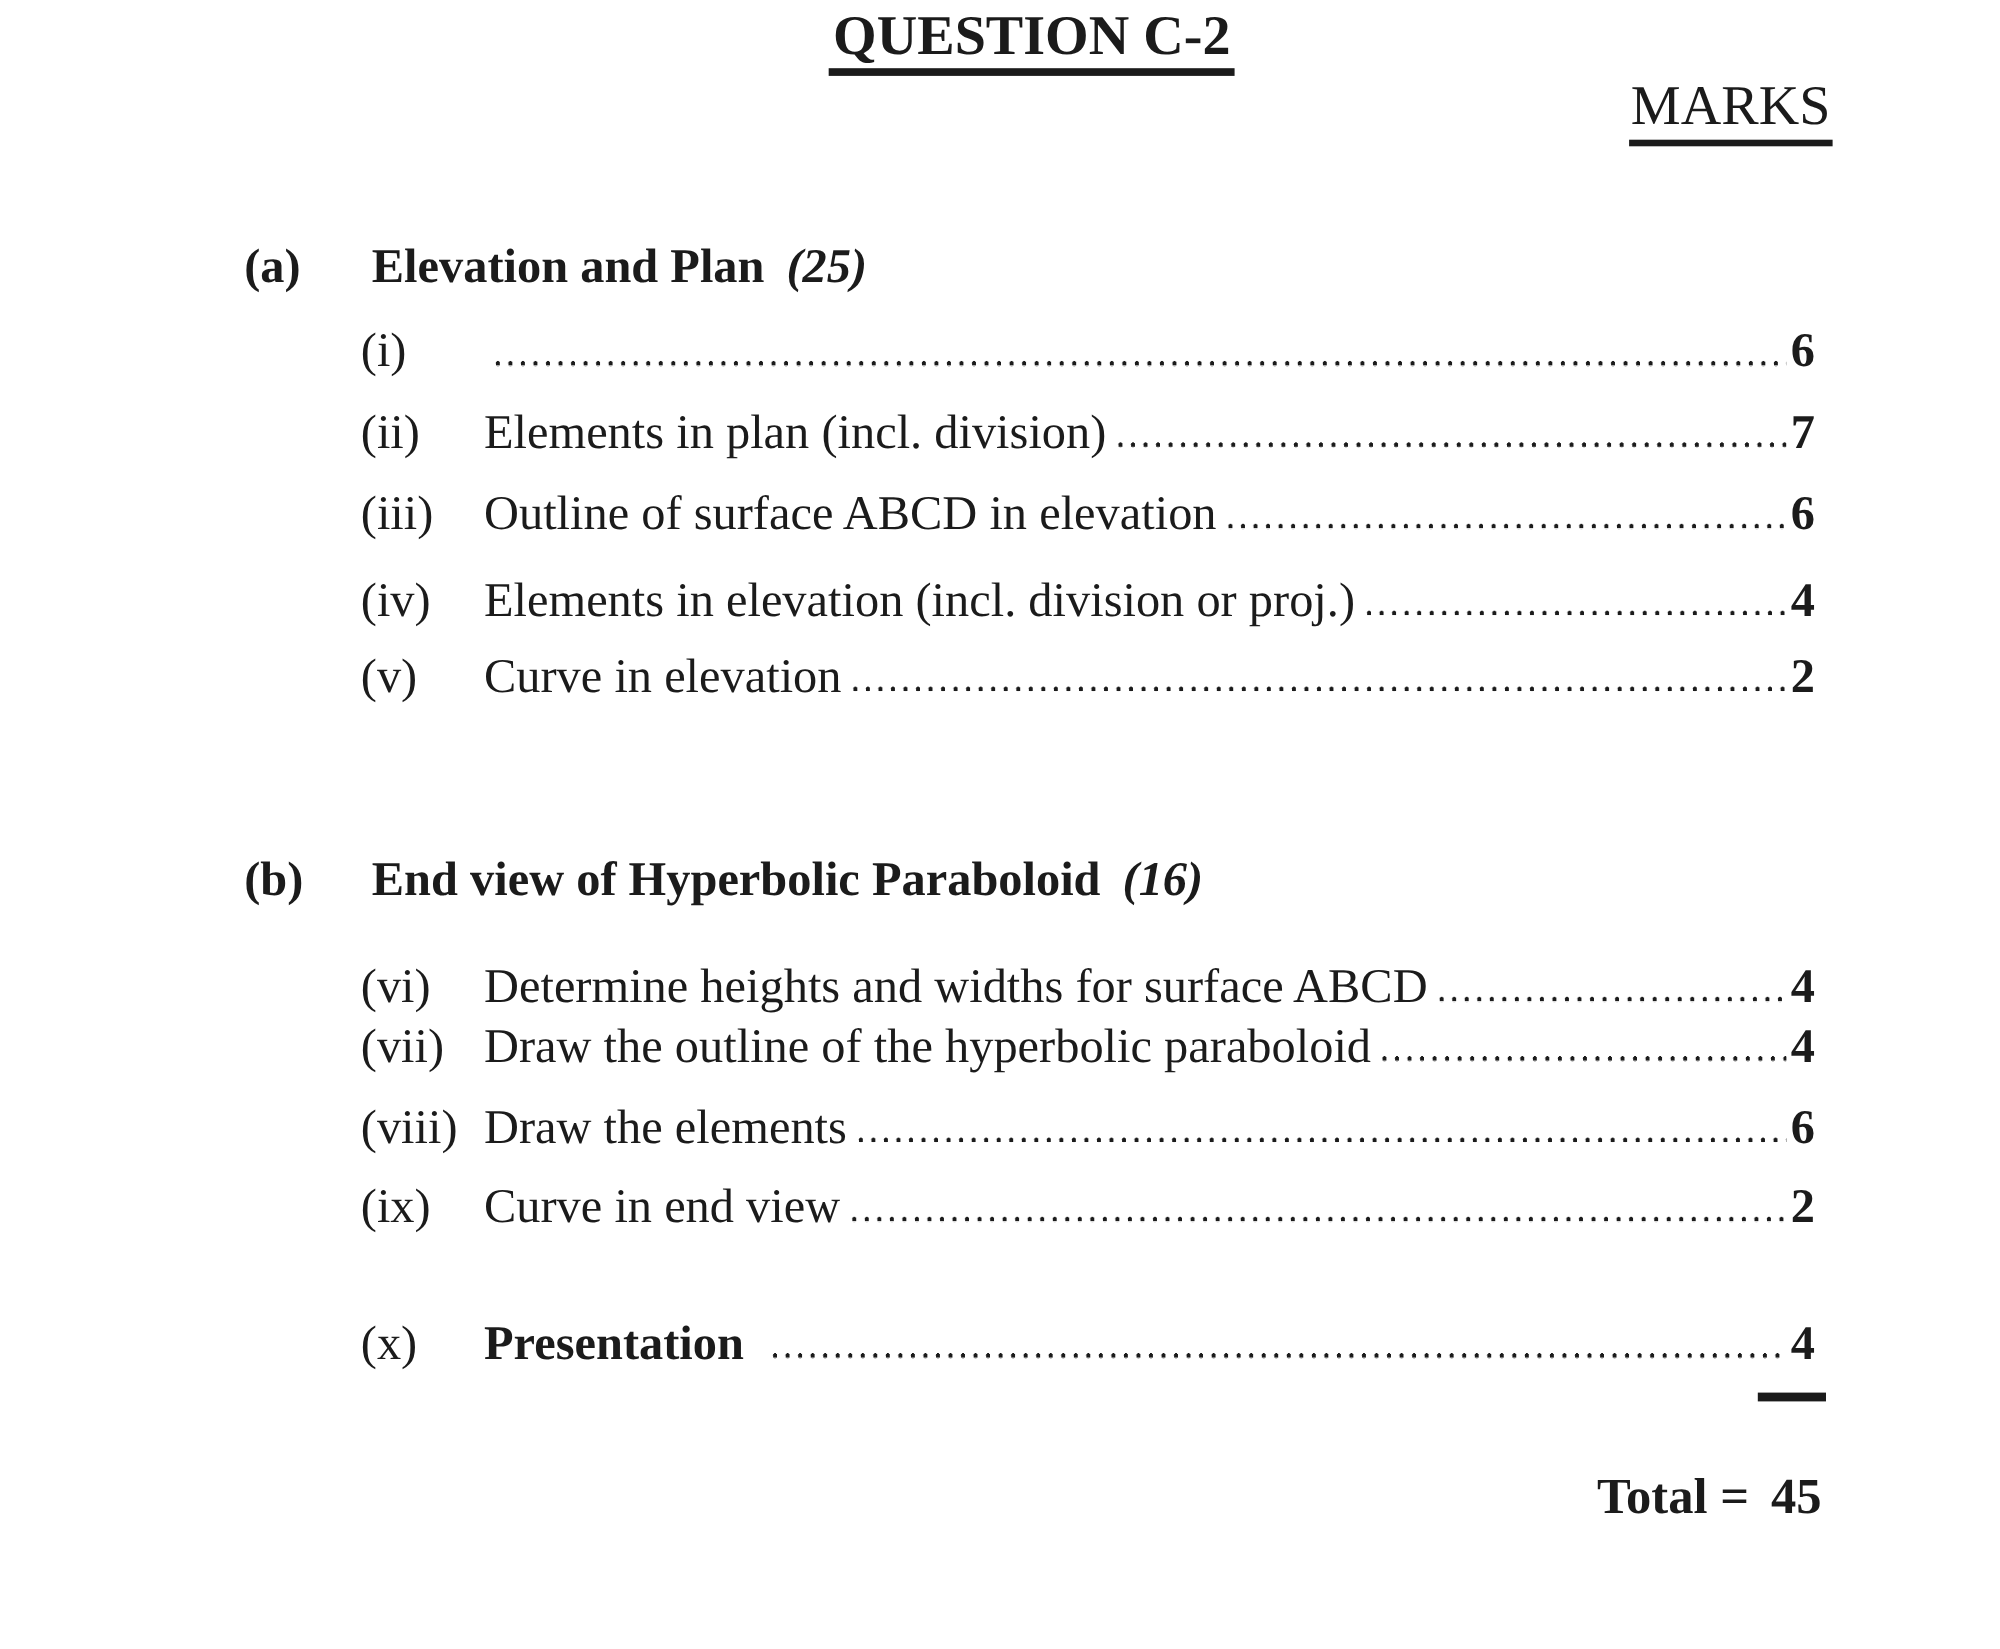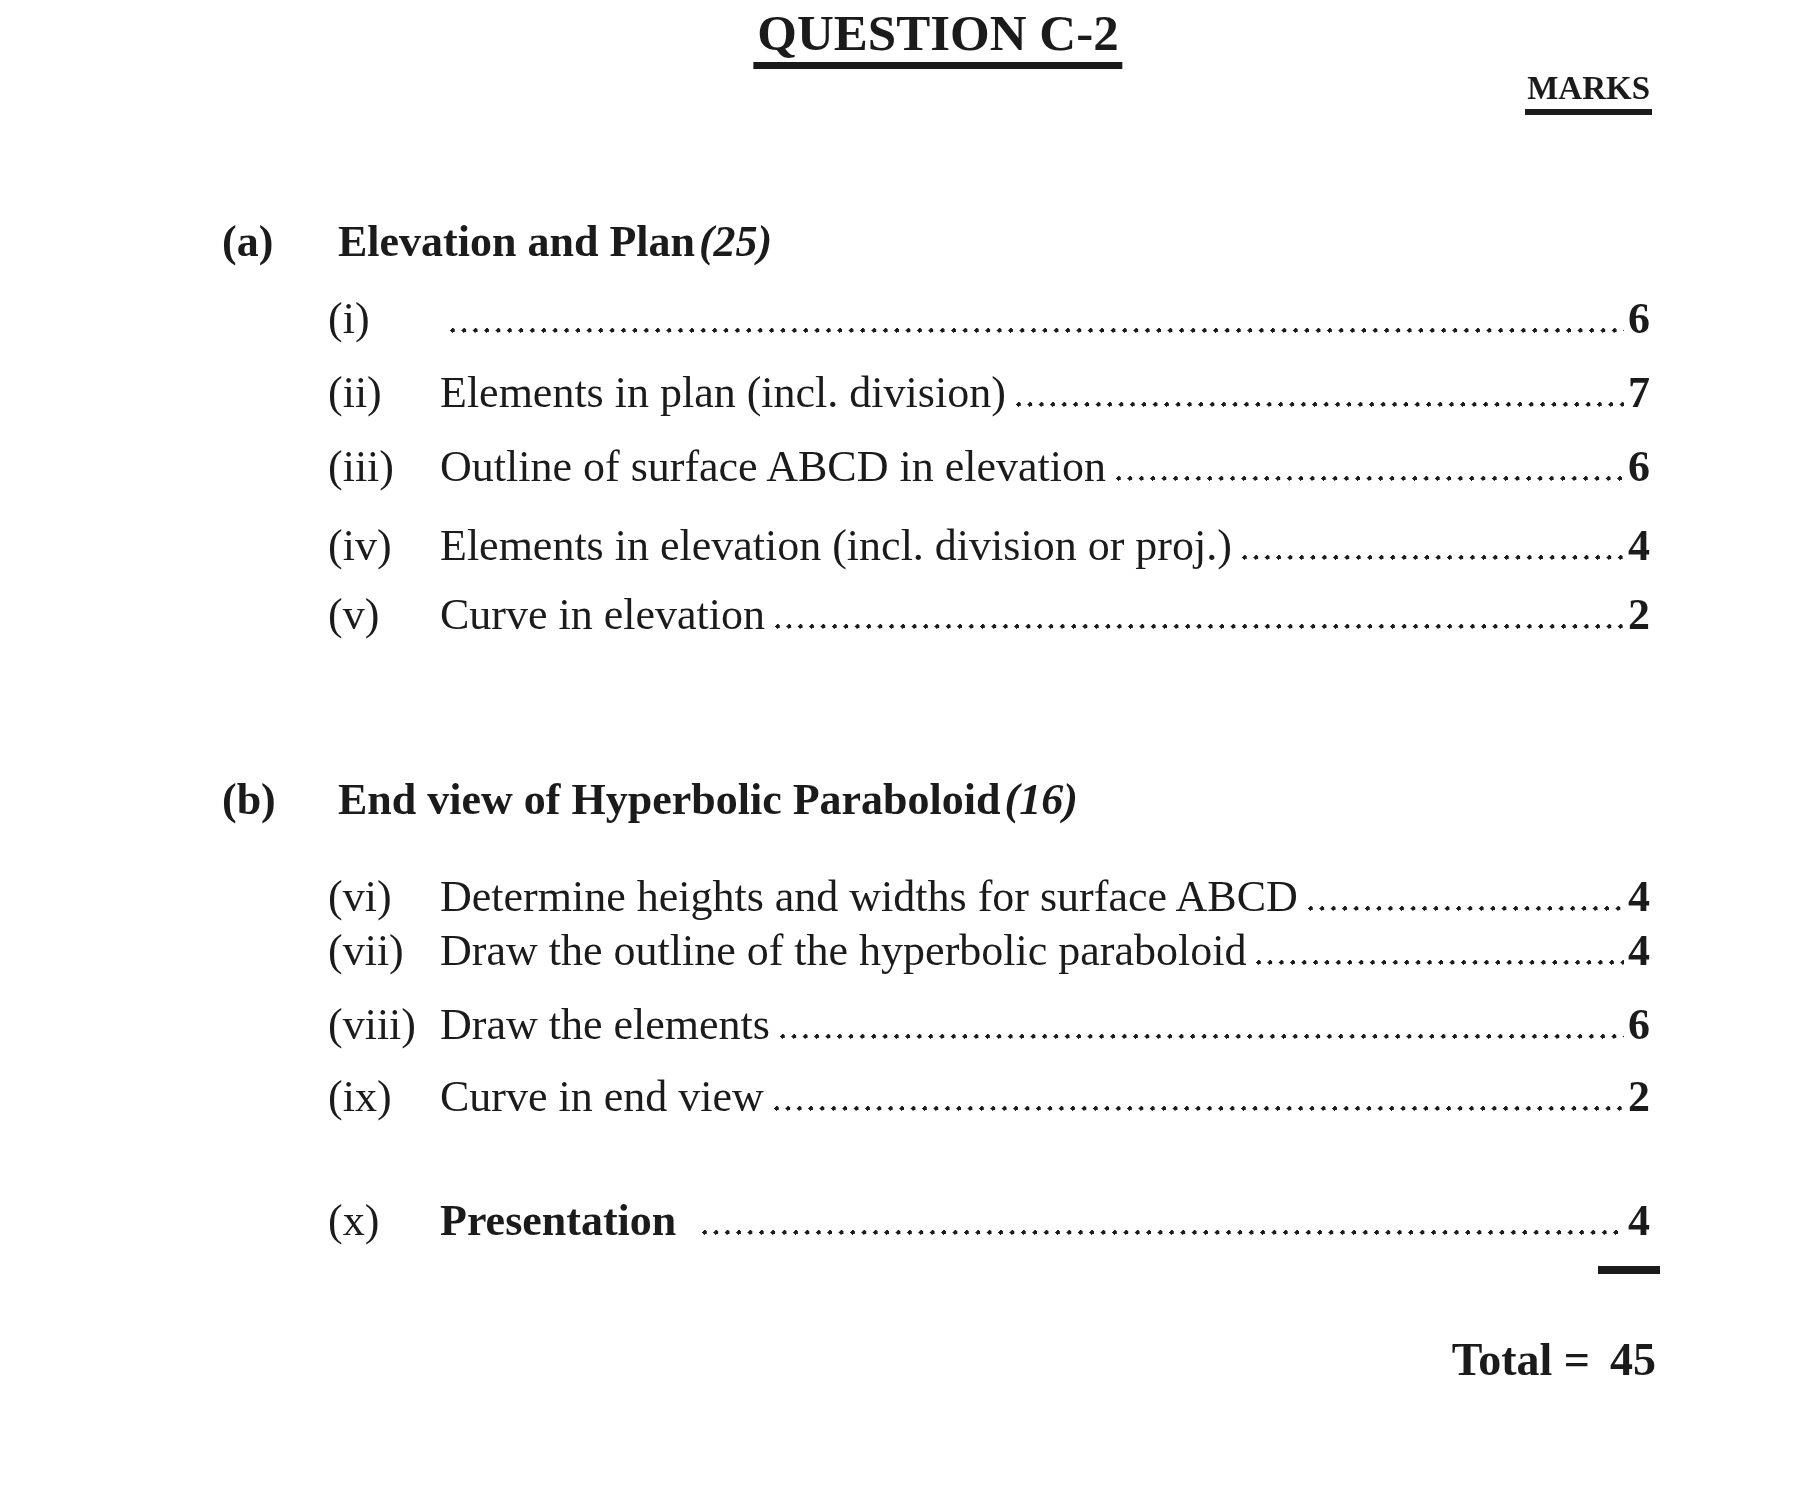--- a/index.html
+++ b/index.html
@@ -26,41 +26,41 @@
     font-weight: bold;
     white-space: nowrap;
     border-bottom: 7px solid #1b1b1b;
     padding: 0 4px 3px 4px;
     line-height: 1;
   }
 
   
   .marks-heading {
     top: 72px;
-    right: 166px;
-    font-size: 33px;
-    font-weight: bold;
+    right: 152px;
+    font-size: 51px;
+    font-weight: normal;
     border-bottom: 6px solid #1b1b1b;
     padding: 0 2px 4px 2px;
     line-height: 1;
   }
 
   
   .section-row {
     left: 222px;
     right: 168px;
     display: flex;
     align-items: baseline;
     font-size: 44px;
     line-height: 1;
     font-weight: bold;
   }
   .section-label { width: 116px; flex: none; }
   .section-title { white-space: nowrap; }
-  .section-subtotal { font-style: italic; margin-left: 4px; }
+  .section-subtotal { font-style: italic; margin-left: 20px; }
 
   
   .item-row {
     left: 328px;
     right: 168px;
     display: flex;
     align-items: baseline;
     font-size: 44px;
     line-height: 1;
   }

